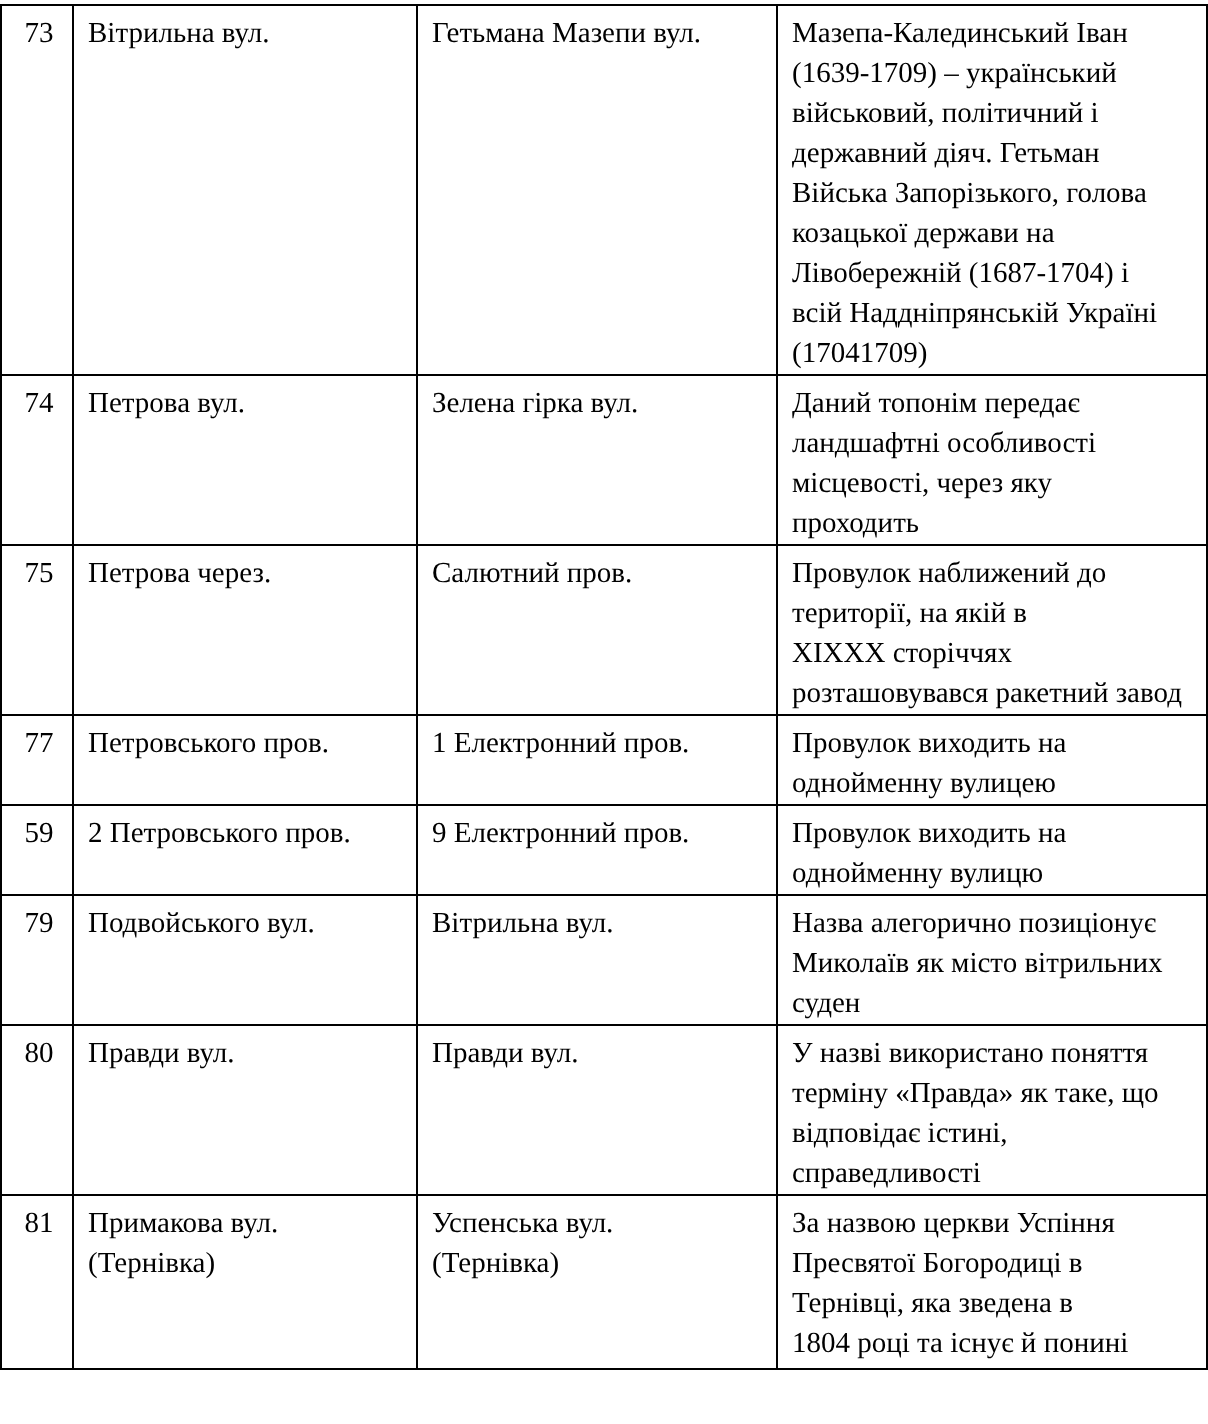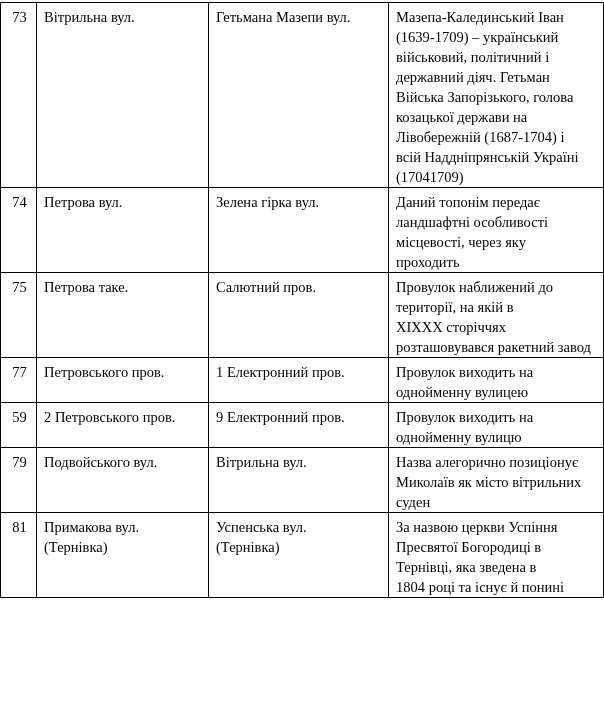--- a/index.html
+++ b/index.html
@@ -70,21 +70,21 @@
       <td class="num-cell">74</td>
       <td>Петрова вул.</td>
       <td>Зелена гірка вул.</td>
       <td>Даний топонім передає
 ландшафтні особливості
 місцевості, через яку
 проходить</td>
     </tr>
     <tr>
       <td class="num-cell">75</td>
-      <td>Петрова таке.</td>
+      <td>Петрова через.</td>
       <td>Салютний пров.</td>
       <td>Провулок наближений до
 території, на якій в
 ХІХХХ сторіччях
 розташовувався ракетний завод</td>
     </tr>
     <tr>
       <td class="num-cell">77</td>
       <td>Петровського пров.</td>
       <td>1 Електронний пров.</td>
@@ -100,20 +100,29 @@
     </tr>
     <tr>
       <td class="num-cell">79</td>
       <td>Подвойського вул.</td>
       <td>Вітрильна вул.</td>
       <td>Назва алегорично позиціонує
 Миколаїв як місто вітрильних
 суден</td>
     </tr>
     <tr>
+      <td class="num-cell">80</td>
+      <td>Правди вул.</td>
+      <td>Правди вул.</td>
+      <td>У назві використано поняття
+терміну «Правда» як таке, що
+відповідає істині,
+справедливості</td>
+    </tr>
+    <tr>
       <td class="num-cell">81</td>
       <td>Примакова вул.
 (Тернівка)</td>
       <td>Успенська вул.
 (Тернівка)</td>
       <td>За назвою церкви Успіння
 Пресвятої Богородиці в
 Тернівці, яка зведена в
 1804 році та існує й понині</td>
     </tr>

